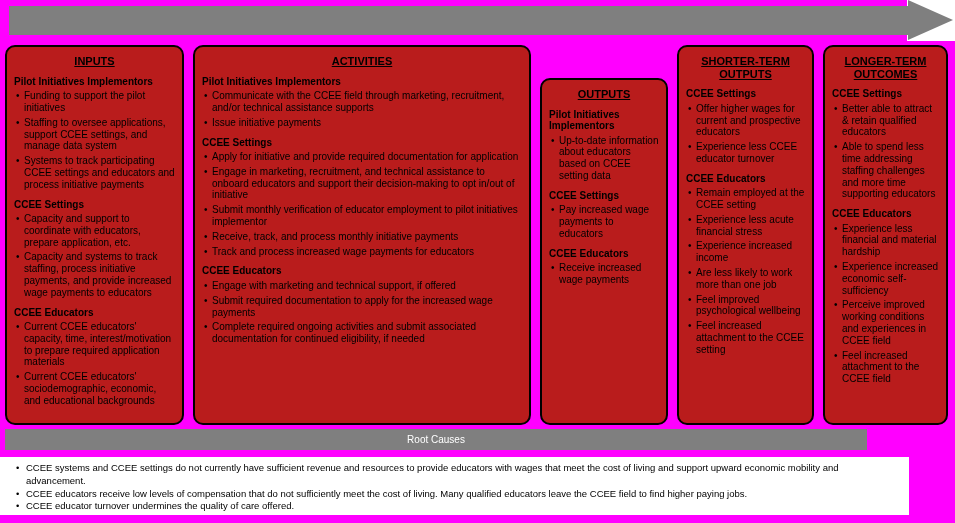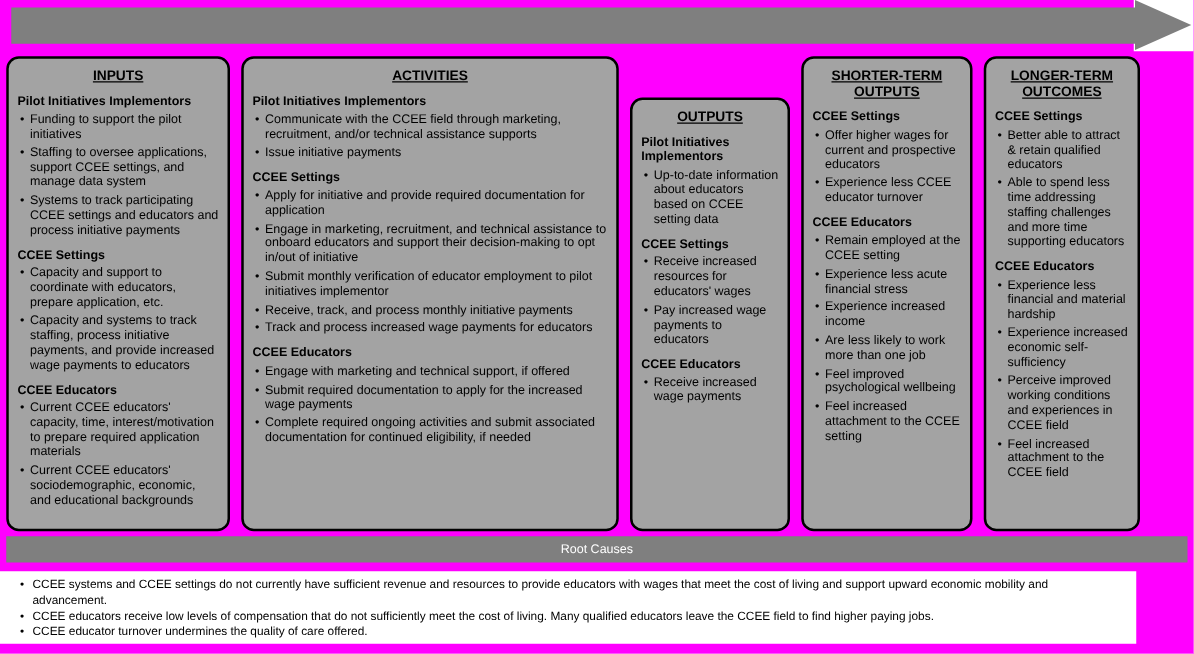--- a/index.html
+++ b/index.html
@@ -23,30 +23,30 @@
     border-left: 45px solid #7f7f7f;
   }
 
   
   .columns {
     position: absolute; left: 5px; top: 45px;
     width: 945px; height: 380px;
     display: flex; gap: 9px;
   }
   .column {
-    background: #a3a3a3;
+    background: #b91c1c;
     border: 2px solid #000000;
     border-radius: 10px;
     padding: 8px 7px;
     box-sizing: border-box;
     overflow: hidden;
     flex: 0 0 auto;
   }
   .col-0 { width: 179px; }
-  .col-1 { width: 302px; }
+  .col-1 { width: 338px; }
   .col-2 { width: 128px; margin-top: 33px; }
   .col-3 { width: 137px; }
   .col-4 { width: 125px; }
 
   .col-title {
     font-size: 11px; font-weight: bold;
     text-decoration: underline;
     text-align: center;
     line-height: 1.15;
     margin-bottom: 6px;
@@ -61,21 +61,21 @@
   .column li {
     position: relative;
     font-size: 10px; line-height: 1.18;
     padding-left: 8px; margin-bottom: 3px;
   }
   .column li::before { content: "\2022"; position: absolute; left: 0; top: 0; }
 
   
   .root-bar {
     position: absolute; left: 5px; top: 429px;
-    width: 945px; height: 21px;
+    width: 862px; height: 21px;
     background: #7f7f7f; color: #ffffff;
     font-size: 10px;
     display: flex; align-items: center; justify-content: center;
   }
   .bottom-panel {
     position: absolute; left: 0; top: 457px;
     width: 909px; height: 58px;
     background: #ffffff;
     padding: 5px 14px 0 14px;
     box-sizing: border-box;
@@ -160,21 +160,20 @@
       <div class="col-title">OUTPUTS</div>
       <div class="section">
         <div class="sec-heading">Pilot Initiatives Implementors</div>
         <ul>
           <li>Up-to-date information about educators based on CCEE setting data</li>
         </ul>
       </div>
       <div class="section">
         <div class="sec-heading">CCEE Settings</div>
         <ul>
-          <li>Receive increased resources for educators' wages</li>
           <li>Pay increased wage payments to educators</li>
         </ul>
       </div>
       <div class="section">
         <div class="sec-heading">CCEE Educators</div>
         <ul>
           <li>Receive increased wage payments</li>
         </ul>
       </div>
     </div>

